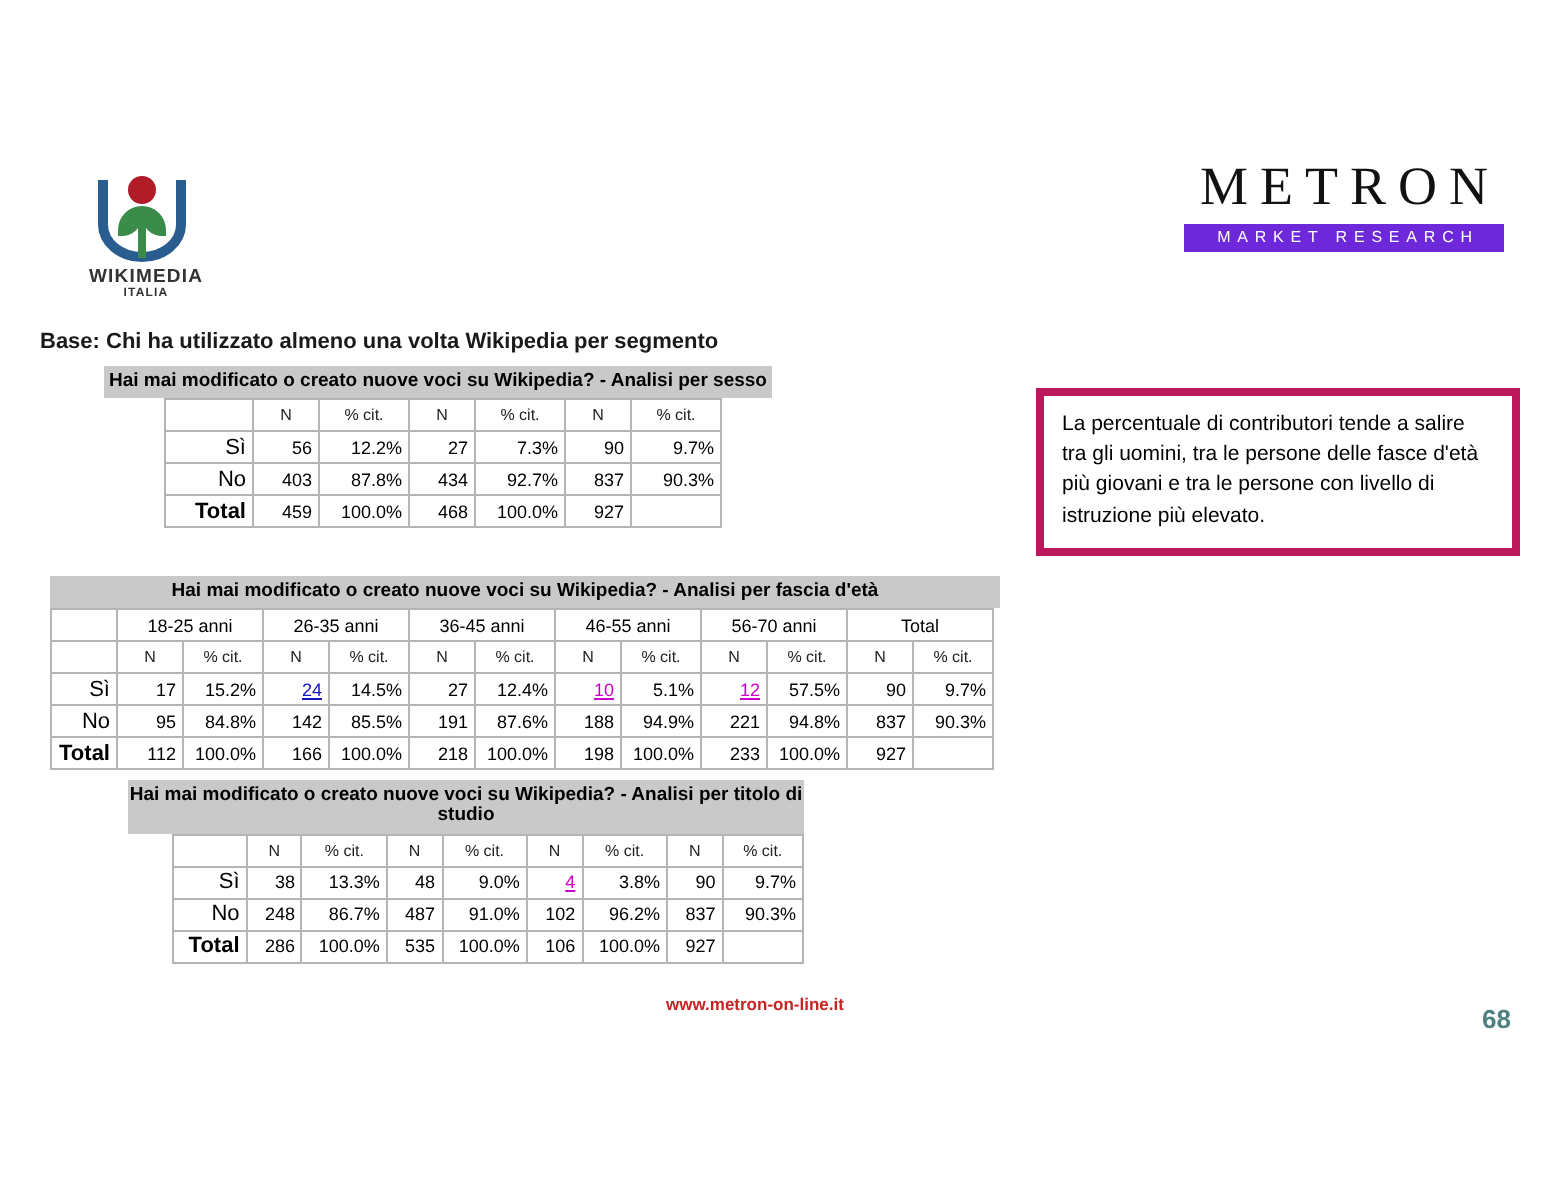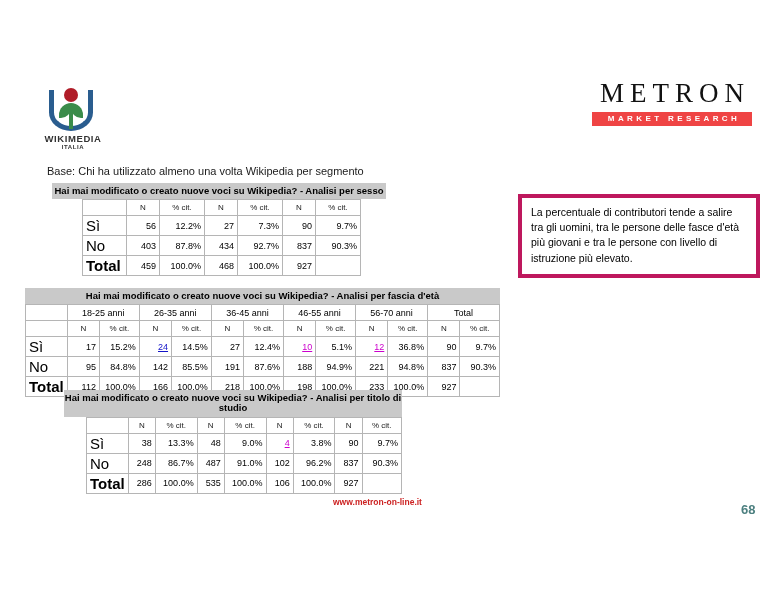--- a/index.html
+++ b/index.html
@@ -115,36 +115,37 @@
     font-family: "Liberation Serif", serif;
     font-size: 27px;
     font-weight: normal;
     letter-spacing: 6px;
     color: #111111;
     line-height: 1;
     padding-left: 6px;
   }
   #metron-bar {
     margin-top: 5px;
-    background: #ef4444;
+    background: #6d28d9;
     color: #ffffff;
     font-size: 8px;
-    font-weight: bold;
+    font-weight: normal;
     letter-spacing: 3.4px;
     padding: 3px 0 3px 4px;
     line-height: 1;
   }
 
   
   #base-line {
     position: absolute;
-    left: 47px;
+    left: 20px;
     top: 165px;
     font-size: 11px;
     color: #1a1a1a;
+    font-weight: bold;
   }
 
   
   .tbl-block { position: absolute; }
   .tbl-title {
     background: #c9c9c9;
     color: #000;
     font-size: 9.5px;
     font-weight: bold;
     text-align: center;
@@ -168,22 +169,22 @@
     text-align: center;
     font-weight: normal;
     font-size: 9px;
   }
   td.sub {
     text-align: center;
     font-size: 8px;
     color: #222;
   }
   td.rowlabel {
-    text-align: left;
-    font-size: 15px;
+    text-align: right;
+    font-size: 11px;
   }
   td.rowlabel.bold { font-weight: bold; }
   td.num {
     text-align: right;
     font-weight: bold;
     font-size: 9px;
   }
   td.pct {
     text-align: right;
     font-weight: bold;
@@ -373,21 +374,21 @@
           <td class="rowlabel">Sì</td>
           <td class="num">17</td>
           <td class="pct">15.2%</td>
           <td class="num"><span class="hi-blue">24</span></td>
           <td class="pct">14.5%</td>
           <td class="num">27</td>
           <td class="pct">12.4%</td>
           <td class="num"><span class="hi-mag">10</span></td>
           <td class="pct">5.1%</td>
           <td class="num"><span class="hi-mag">12</span></td>
-          <td class="pct">36.8%</td>
+          <td class="pct">57.5%</td>
           <td class="num">90</td>
           <td class="pct">9.7%</td>
         </tr>
         <tr>
           <td class="rowlabel">No</td>
           <td class="num">95</td>
           <td class="pct">84.8%</td>
           <td class="num">142</td>
           <td class="pct">85.5%</td>
           <td class="num">191</td>

